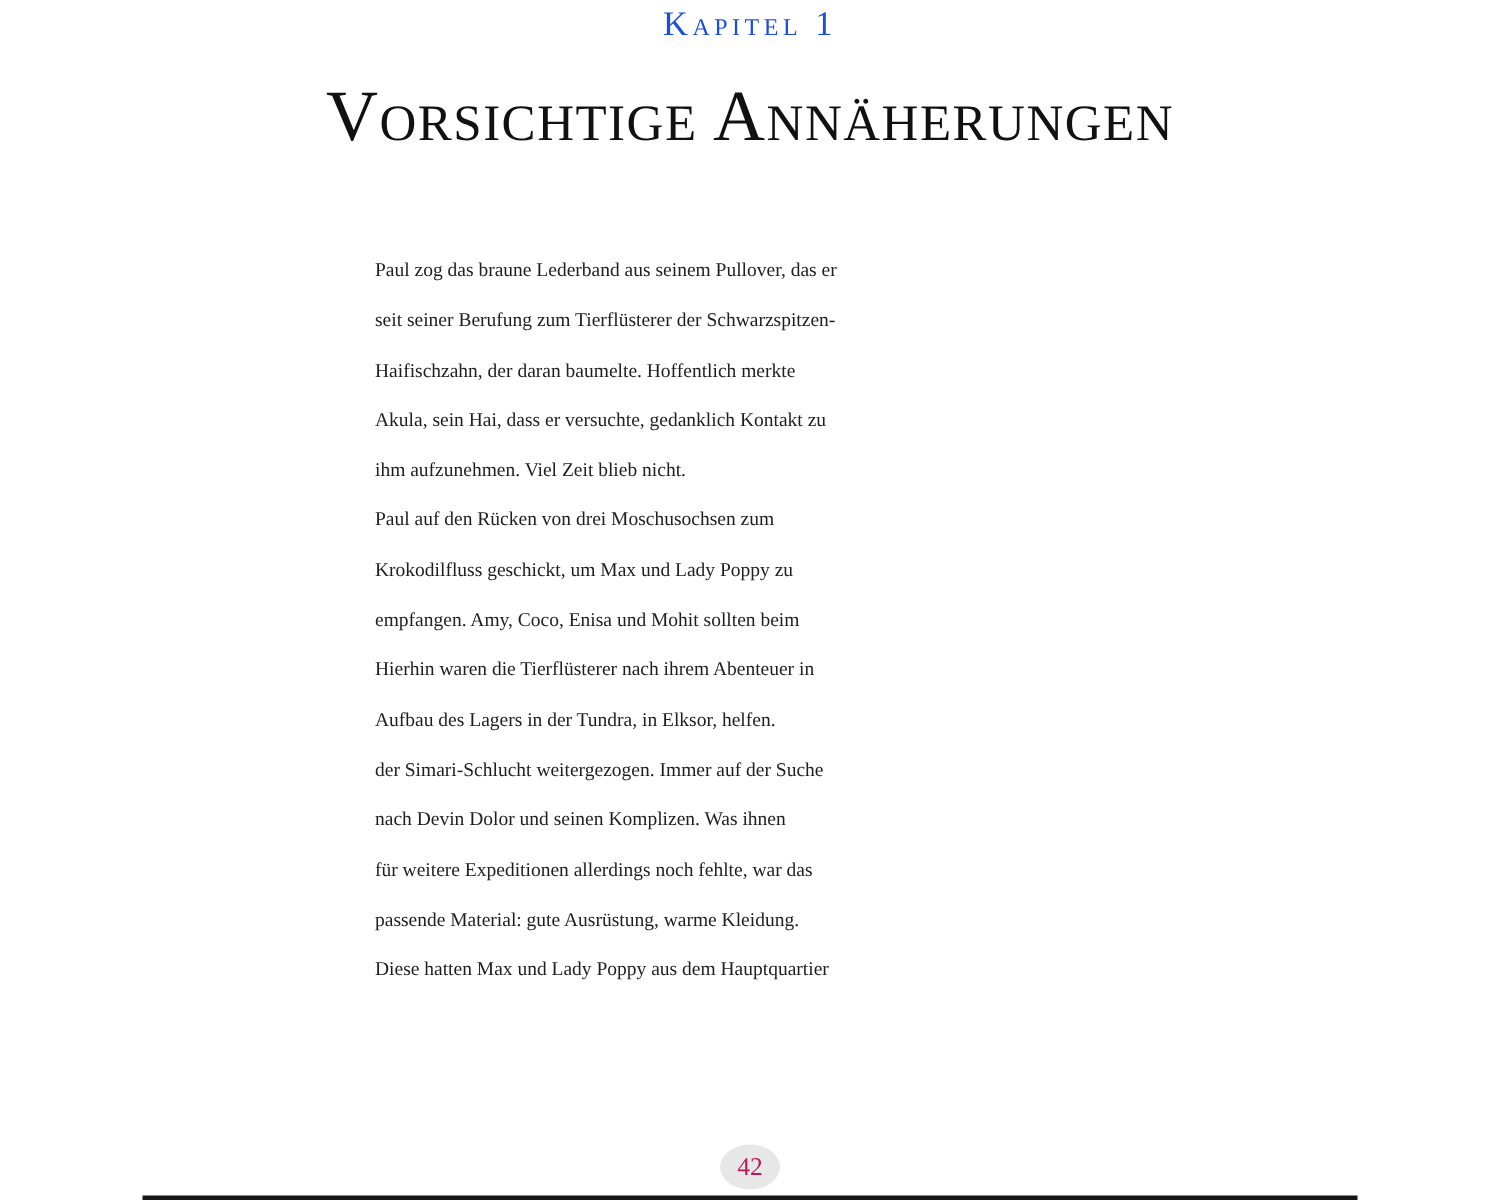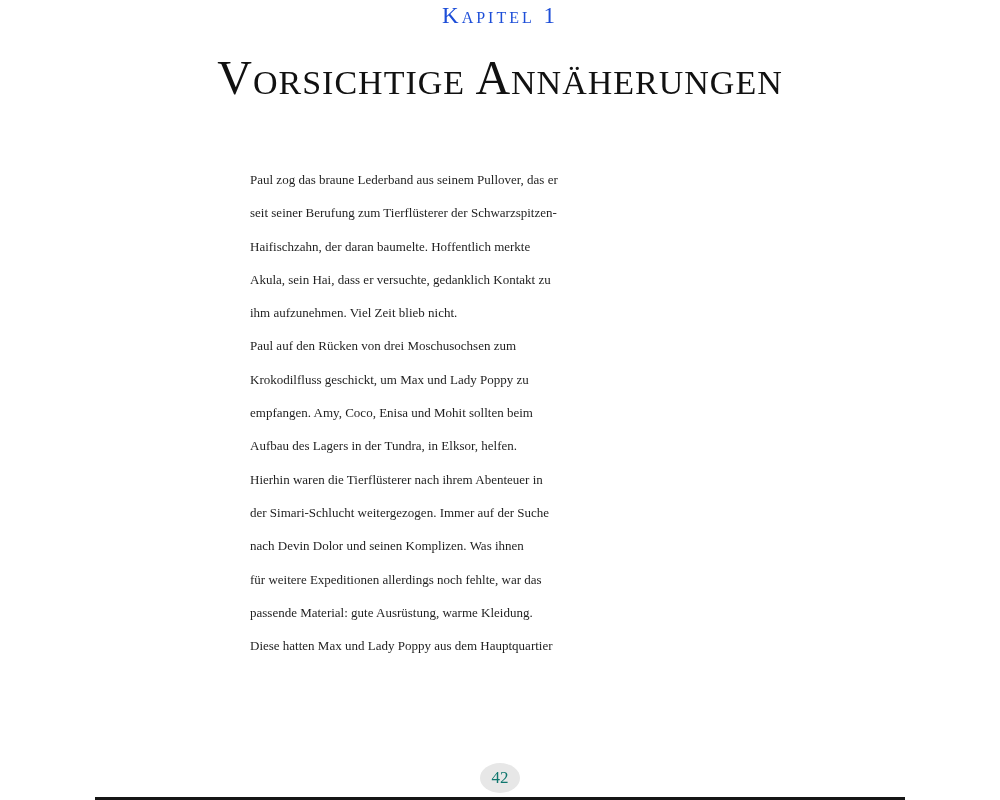--- a/index.html
+++ b/index.html
@@ -65,21 +65,21 @@
     width:40px;
     height:30px;
     background:var(--badge-bg);
     border-radius:50%;
     display:flex;
     align-items:center;
     justify-content:center;
   }
   .page-number{
     font-size:17px;
-    color:#0f766e;
+    color:#be185d;
   }
   .bottom-bar{
     position:absolute;
     left:95px;
     right:95px;
     bottom:0;
     height:3px;
     background:var(--edge-bar);
   }
 </style>
@@ -94,22 +94,22 @@
 
   <div class="body-text">
       <div class="line">Paul zog das braune Lederband aus seinem Pullover, das er</div>
       <div class="line">seit seiner Berufung zum Tierflüsterer der Schwarzspitzen-</div>
       <div class="line">Haifischzahn, der daran baumelte. Hoffentlich merkte</div>
       <div class="line">Akula, sein Hai, dass er versuchte, gedanklich Kontakt zu</div>
       <div class="line">ihm aufzunehmen. Viel Zeit blieb nicht.</div>
       <div class="line">Paul auf den Rücken von drei Moschusochsen zum</div>
       <div class="line">Krokodilfluss geschickt, um Max und Lady Poppy zu</div>
       <div class="line">empfangen. Amy, Coco, Enisa und Mohit sollten beim</div>
+      <div class="line">Hierhin waren die Tierflüsterer nach ihrem Abenteuer in</div>
       <div class="line">Aufbau des Lagers in der Tundra, in Elksor, helfen.</div>
-      <div class="line">Hierhin waren die Tierflüsterer nach ihrem Abenteuer in</div>
       <div class="line">der Simari-Schlucht weitergezogen. Immer auf der Suche</div>
       <div class="line">nach Devin Dolor und seinen Komplizen. Was ihnen</div>
       <div class="line">für weitere Expeditionen allerdings noch fehlte, war das</div>
       <div class="line">passende Material: gute Ausrüstung, warme Kleidung.</div>
       <div class="line">Diese hatten Max und Lady Poppy aus dem Hauptquartier</div>
     </div>
 
   <div class="page-number-wrap">
     <span class="page-number">42</span>
   </div>

